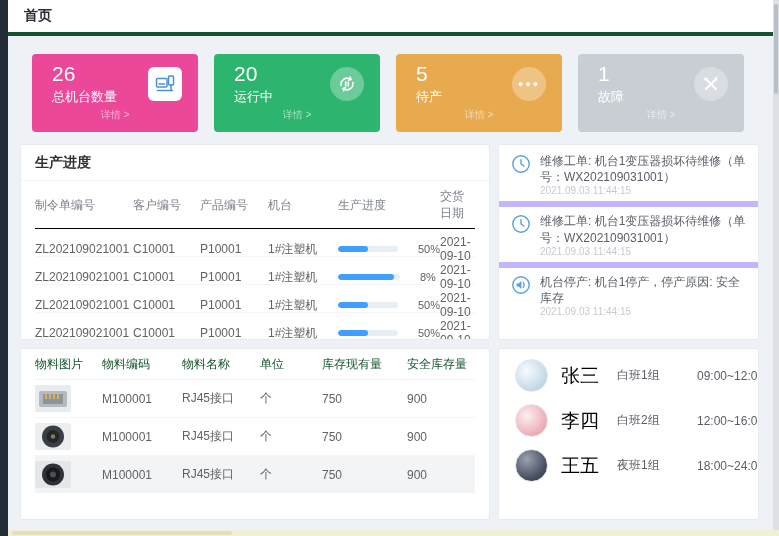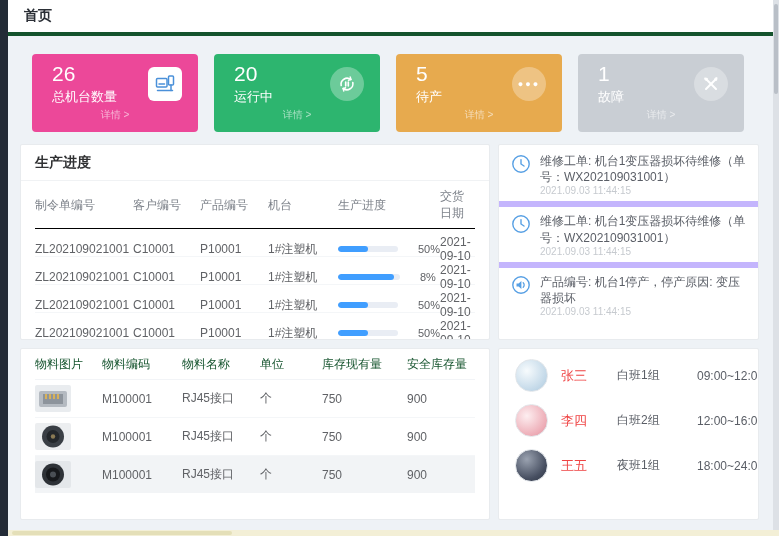--- a/index.html
+++ b/index.html
@@ -90,21 +90,21 @@
   .i-row:last-child { border-bottom: none; }
   .mat-img { width: 36px; height: 27px; border-radius: 2px; overflow: hidden; display: block; }
 
   
   .sched-list { padding: 4px 0; }
   .sched-row { display: grid; grid-template-columns: 46px 56px 80px 1fr; align-items: center; padding: 5px 16px; height: 45px; font-size: 12px; color: #5a5e66; }
   .avatar { width: 33px; height: 33px; border-radius: 50%; border: 1px solid #e2e6ea; }
   .av-1 { background: radial-gradient(circle at 35% 35%, #f7fbfd, #c2d8e8 70%, #a9c4d8); }
   .av-2 { background: radial-gradient(circle at 35% 35%, #fdeef0, #edacb6 70%, #d98f9c); }
   .av-3 { background: radial-gradient(circle at 35% 30%, #9aa2b0, #474f61 65%, #2d3442); }
-  .sched-name { font-size: 13px; color: #ef4444; }
+  .sched-name { font-size: 19px; color: #000000; }
 </style>
 </head>
 <body>
 
 <div class="left-strip"></div>
 
 <div class="app">
 
   <header class="topbar">
     <span class="title">首页</span>
@@ -289,21 +289,21 @@
 
           <div class="notif-item">
             <span class="notif-icon">
               <svg width="20" height="20" viewBox="0 0 20 20">
                 <circle cx="10" cy="10" r="8.2" fill="none" stroke="#58a0e4" stroke-width="1.4"></circle>
                 <path d="M5.5 8.4 v3.2 h2.1 l2.8 2.4 v-8 L7.6 8.4 z" fill="#58a0e4"></path>
                 <path d="M12.2 7.8 a3 3 0 0 1 0 4.4" fill="none" stroke="#58a0e4" stroke-width="1.3" stroke-linecap="round"></path>
               </svg>
             </span>
             <div>
-              <div class="notif-text">产品编号: 机台1停产，停产原因: 变压器损坏</div>
+              <div class="notif-text">机台停产: 机台1停产，停产原因: 安全库存</div>
               <div class="notif-time">2021.09.03 11:44:15</div>
             </div>
           </div>
 
         </div>
       </section>
     </div>
 
     <div class="prow">
 

